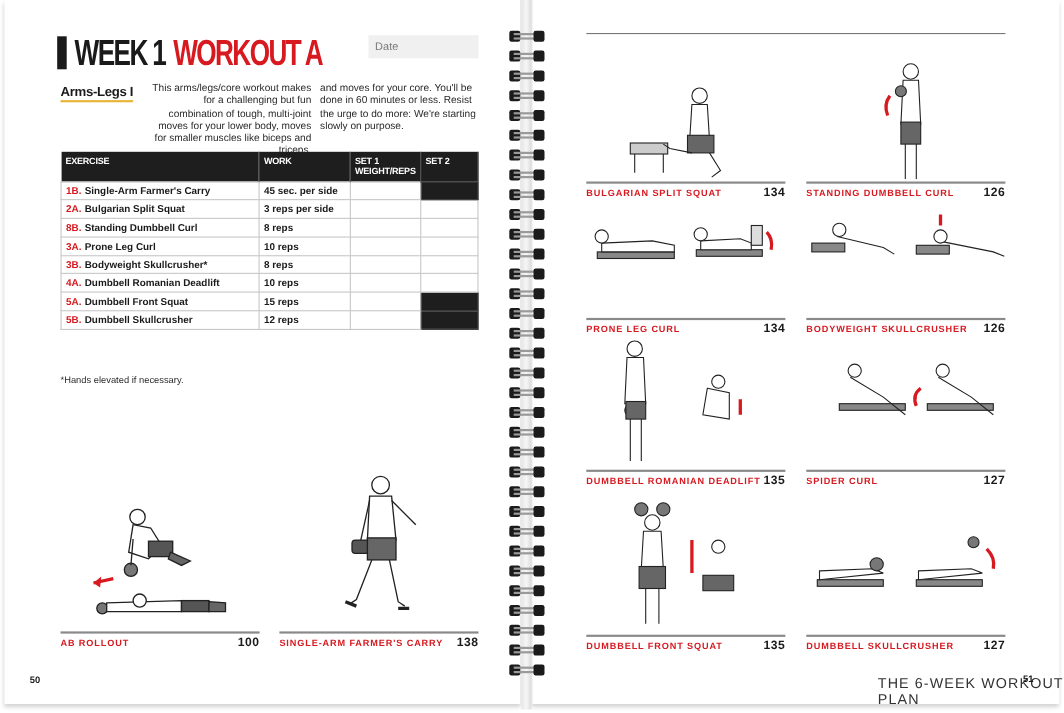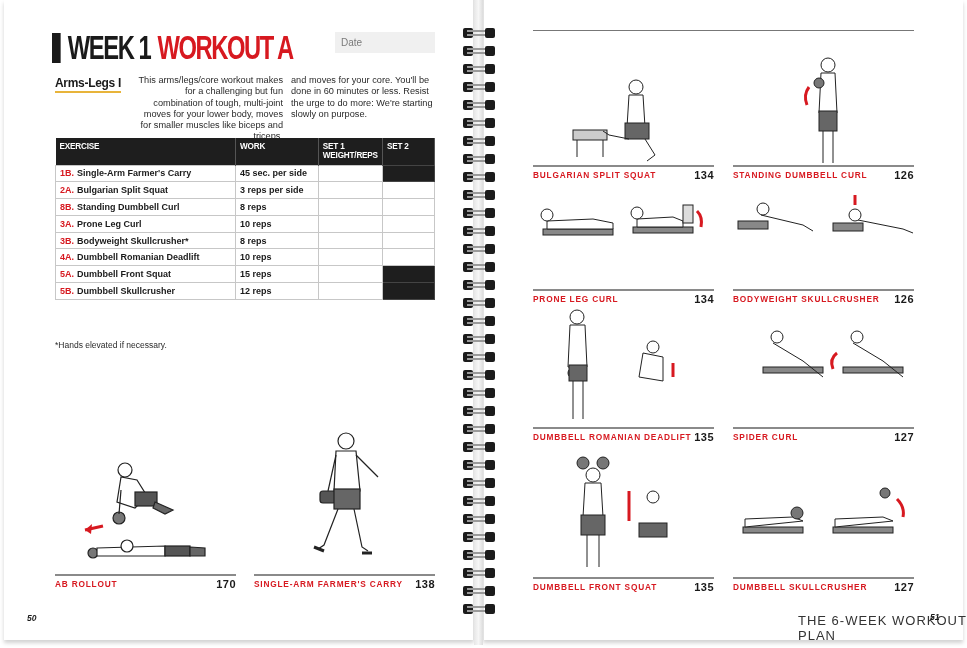--- a/index.html
+++ b/index.html
@@ -40,21 +40,21 @@
   .col-ex { width: 181px; } .col-work { width: 83px; } .col-s1 { width: 63px; } .col-s2 { width: 53px; }
   .footnote { position: absolute; left: 55px; top: 340px; font-size: 8.5px; color: #2a2a2a; }
 
   
   .card { position: absolute; }
   .card .fig { position: absolute; left: 0; right: 0; }
   .card .rule { position: absolute; left: 0; right: 0; height: 2px; background: #8a8a8a; }
   .card .name { position: absolute; left: 0; font-size: 8.3px; font-weight: 700; color: #d71920; letter-spacing: 0.8px; white-space: nowrap; }
   .card .pg { position: absolute; right: 0; font-size: 11px; font-weight: 700; color: #1a1a1a; letter-spacing: 0.5px; }
 
-  .page-num { position: absolute; font-size: 8.5px; font-weight: 700; color: #1a1a1a; font-style: italic; }
+  .page-num { position: absolute; font-size: 8.5px; font-weight: 700; color: #1a1a1a; }
   .running-head { position: absolute; left: 798px; top: 613px; font-size: 13px; letter-spacing: 1px; color: #333; }
   .top-rule { position: absolute; left: 533px; top: 30px; width: 381px; height: 1px; background: #777; }
 </style>
 </head>
 <body>
 
 <div class="page page-left"></div>
 <div class="page page-right"></div>
 <div class="spine"></div>
 
@@ -348,21 +348,21 @@
     <g stroke="#222" stroke-width="1.2" fill="#fff">
       <circle cx="38" cy="103" r="5" fill="#777"></circle>
       <path d="M42 98 L110 96 L110 106 L42 106Z"></path>
       <circle cx="72" cy="96" r="6"></circle>
       <rect x="110" y="96" width="25" height="10" fill="#555"></rect>
       <path d="M135 97 L150 98 L150 106 L135 106Z" fill="#666"></path>
     </g>
   </svg>
   <div class="rule" style="top:134px;"></div>
   <div class="name" style="top:139px;">AB ROLLOUT</div>
-  <div class="pg" style="top:138px;">170</div>
+  <div class="pg" style="top:138px;">100</div>
 </div>
 
 <div class="card" style="left:254px; top:440px; width:181px; height:152px;">
   <svg class="fig" style="top:-15px;" width="181" height="145" viewBox="0 0 181 145">
     <g stroke="#222" stroke-width="1.2" fill="#fff">
       <circle cx="92" cy="16" r="8"></circle>
       <path d="M82 26 L102 26 L106 66 L80 66Z"></path>
       <path d="M102 30 L124 52"></path>
       <path d="M82 30 L74 66"></path>
       <rect x="66" y="66" width="16" height="12" rx="3" fill="#555"></rect>

